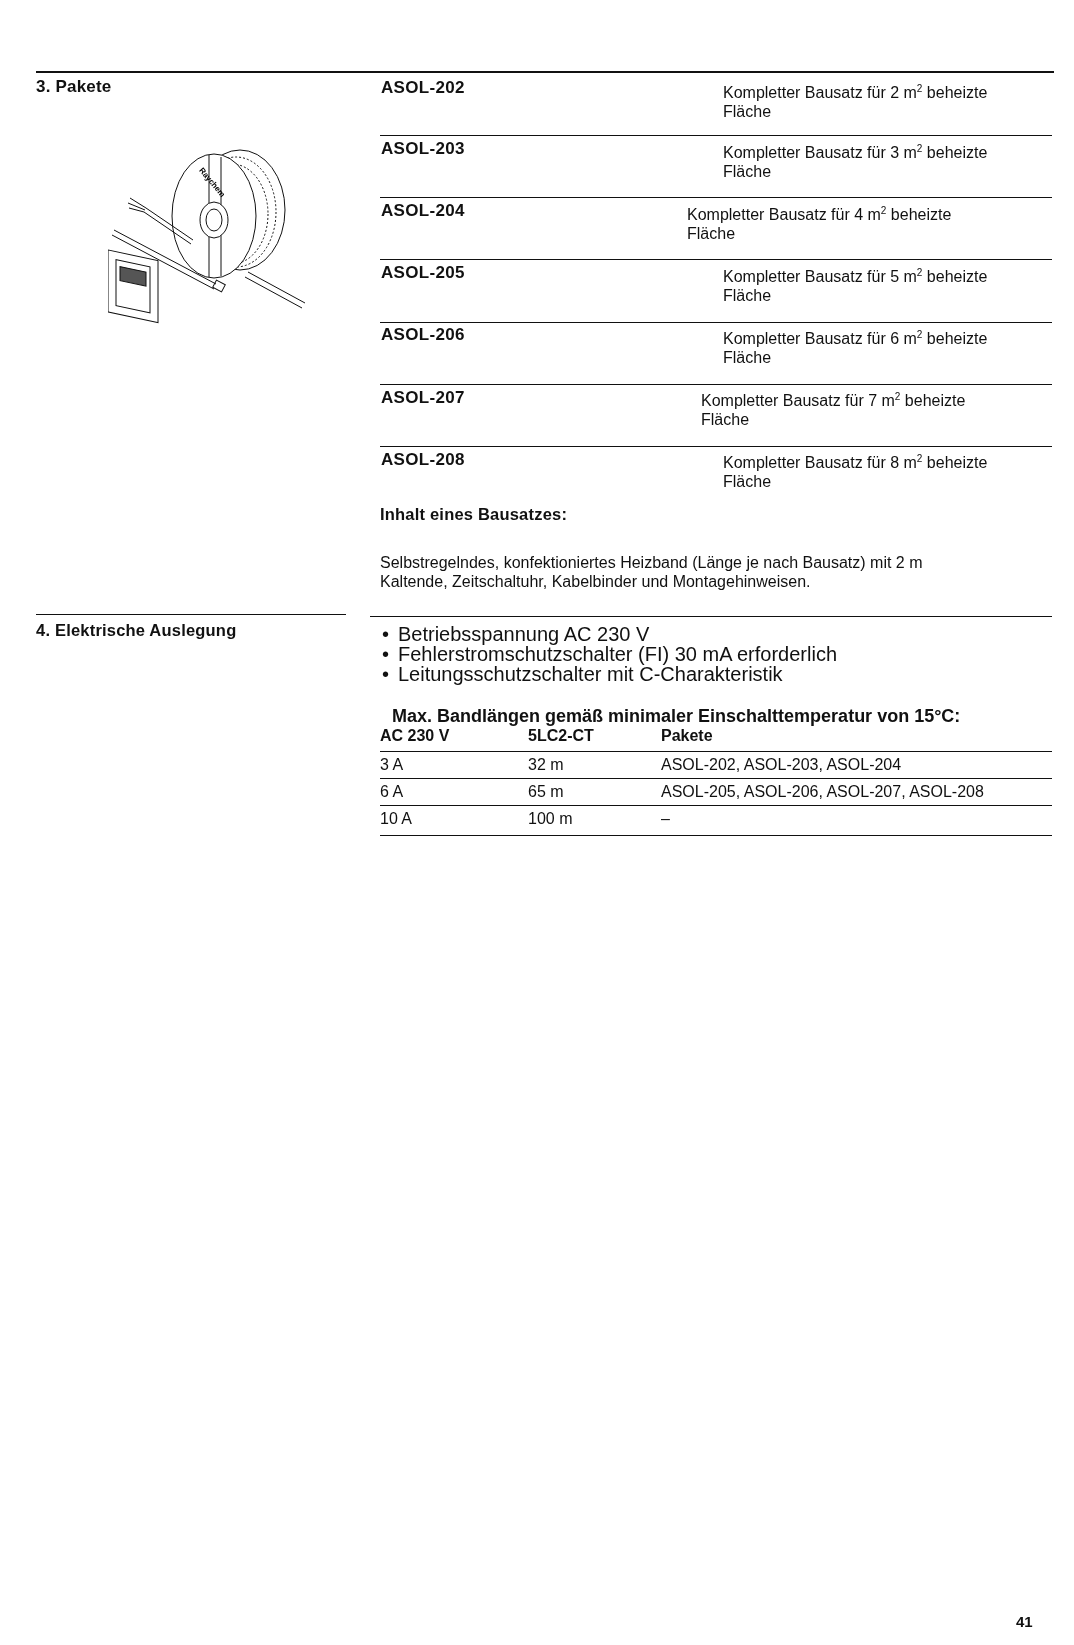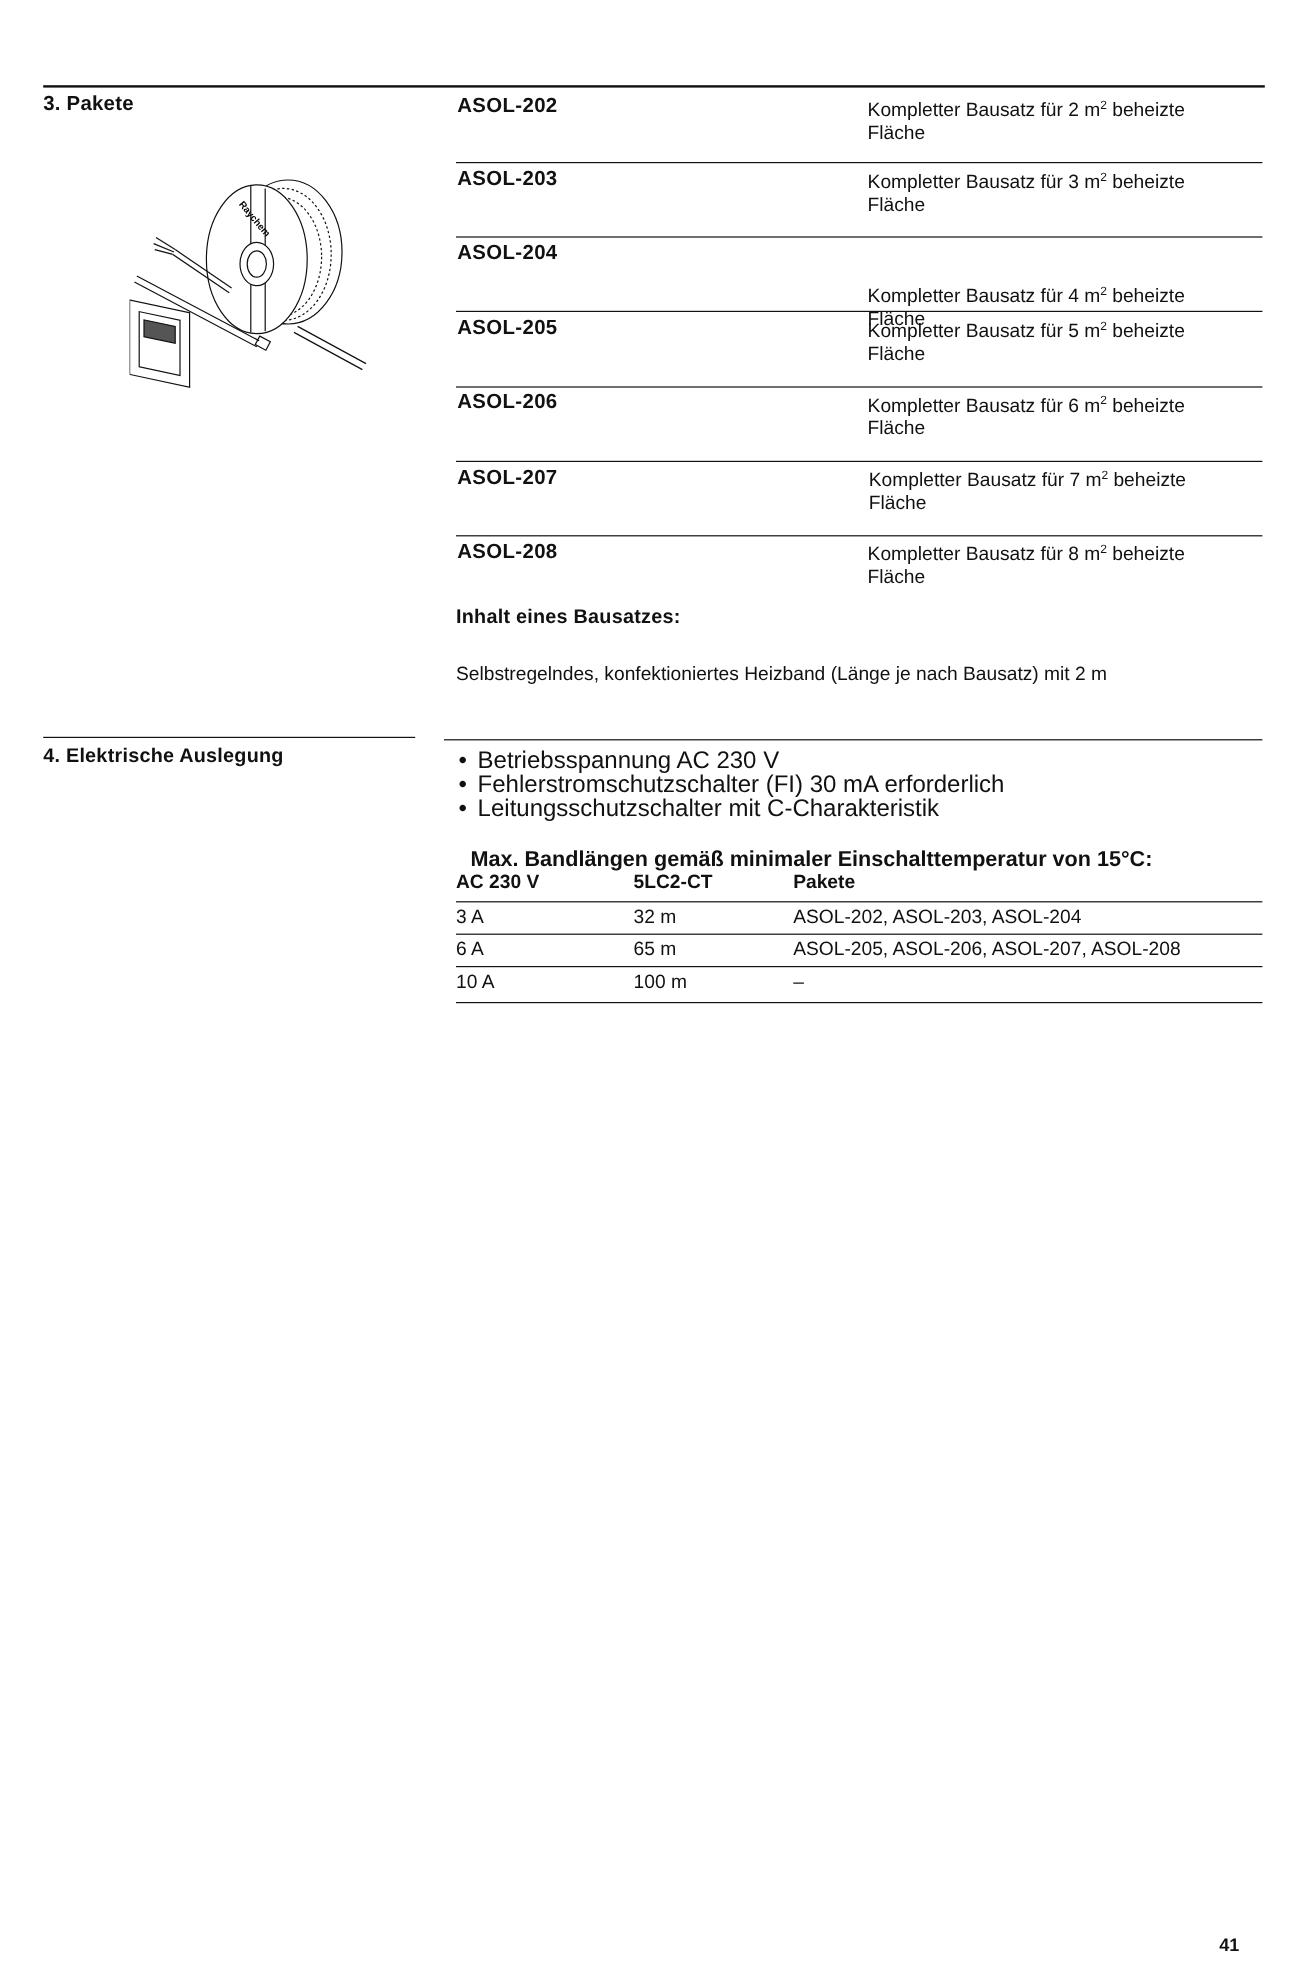--- a/index.html
+++ b/index.html
@@ -74,52 +74,52 @@
   </div>
   <div class="rule" style="left:380px; top:135px; width:672px;"></div>
 
   <div class="abs code" style="left:381px; top:139px;">ASOL-203</div>
   <div class="abs desc" style="left:723px; top:143px;">
     <span>Kompletter Bausatz für 3 m</span><sup>2</sup><span> beheizte</span><br><span>Fläche</span>
   </div>
   <div class="rule" style="left:380px; top:197px; width:672px;"></div>
 
   <div class="abs code" style="left:381px; top:201px;">ASOL-204</div>
-  <div class="abs desc" style="left:723px; top:205px;margin-top:33px;">
+  <div class="abs desc" style="left:687px; top:205px;">
     <span>Kompletter Bausatz für 4 m</span><sup>2</sup><span> beheizte</span><br><span>Fläche</span>
   </div>
   <div class="rule" style="left:380px; top:259px; width:672px;"></div>
 
   <div class="abs code" style="left:381px; top:263px;">ASOL-205</div>
   <div class="abs desc" style="left:723px; top:267px;">
     <span>Kompletter Bausatz für 5 m</span><sup>2</sup><span> beheizte</span><br><span>Fläche</span>
   </div>
   <div class="rule" style="left:380px; top:322px; width:672px;"></div>
 
   <div class="abs code" style="left:381px; top:325px;">ASOL-206</div>
   <div class="abs desc" style="left:723px; top:329px;">
     <span>Kompletter Bausatz für 6 m</span><sup>2</sup><span> beheizte</span><br><span>Fläche</span>
   </div>
   <div class="rule" style="left:380px; top:384px; width:672px;"></div>
 
   <div class="abs code" style="left:381px; top:388px;">ASOL-207</div>
-  <div class="abs desc" style="left:724px; top:391px;">
+  <div class="abs desc" style="left:701px; top:391px;">
     <span>Kompletter Bausatz für 7 m</span><sup>2</sup><span> beheizte</span><br><span>Fläche</span>
   </div>
   <div class="rule" style="left:380px; top:446px; width:672px;"></div>
 
   <div class="abs code" style="left:381px; top:450px;">ASOL-208</div>
   <div class="abs desc" style="left:723px; top:453px;">
     <span>Kompletter Bausatz für 8 m</span><sup>2</sup><span> beheizte</span><br><span>Fläche</span>
   </div>
 </div>
 
 <div class="abs heading" style="left:380px; top:505px; font-size:16.5px;text-align:right;">Inhalt eines Bausatzes:</div>
 <div class="abs body-text" style="left:380px; top:553px; width:680px;">
-  <span>Selbstregelndes, konfektioniertes Heizband (Länge je nach Bausatz) mit 2 m</span><br>
+  <span>Selbstregelndes, konfektioniertes Heizband (Länge je nach Bausatz) mit 2 m</span><br><span>Kaltende, Zeitschaltuhr, Kabelbinder und Montagehinweisen.</span>
 </div>
 
 <div class="rule" style="left:36px; top:614px; width:310px;"></div>
 <div class="rule" style="left:370px; top:616px; width:682px;"></div>
 
 <div class="abs heading" style="left:36px; top:621px; font-size:16.5px;">4. Elektrische Auslegung</div>
 
 <ul class="abs bullets" style="left:380px; top:624px; width:670px;">
   <li>Betriebsspannung AC 230 V</li>
   <li>Fehlerstromschutzschalter (FI) 30 mA erforderlich</li>

